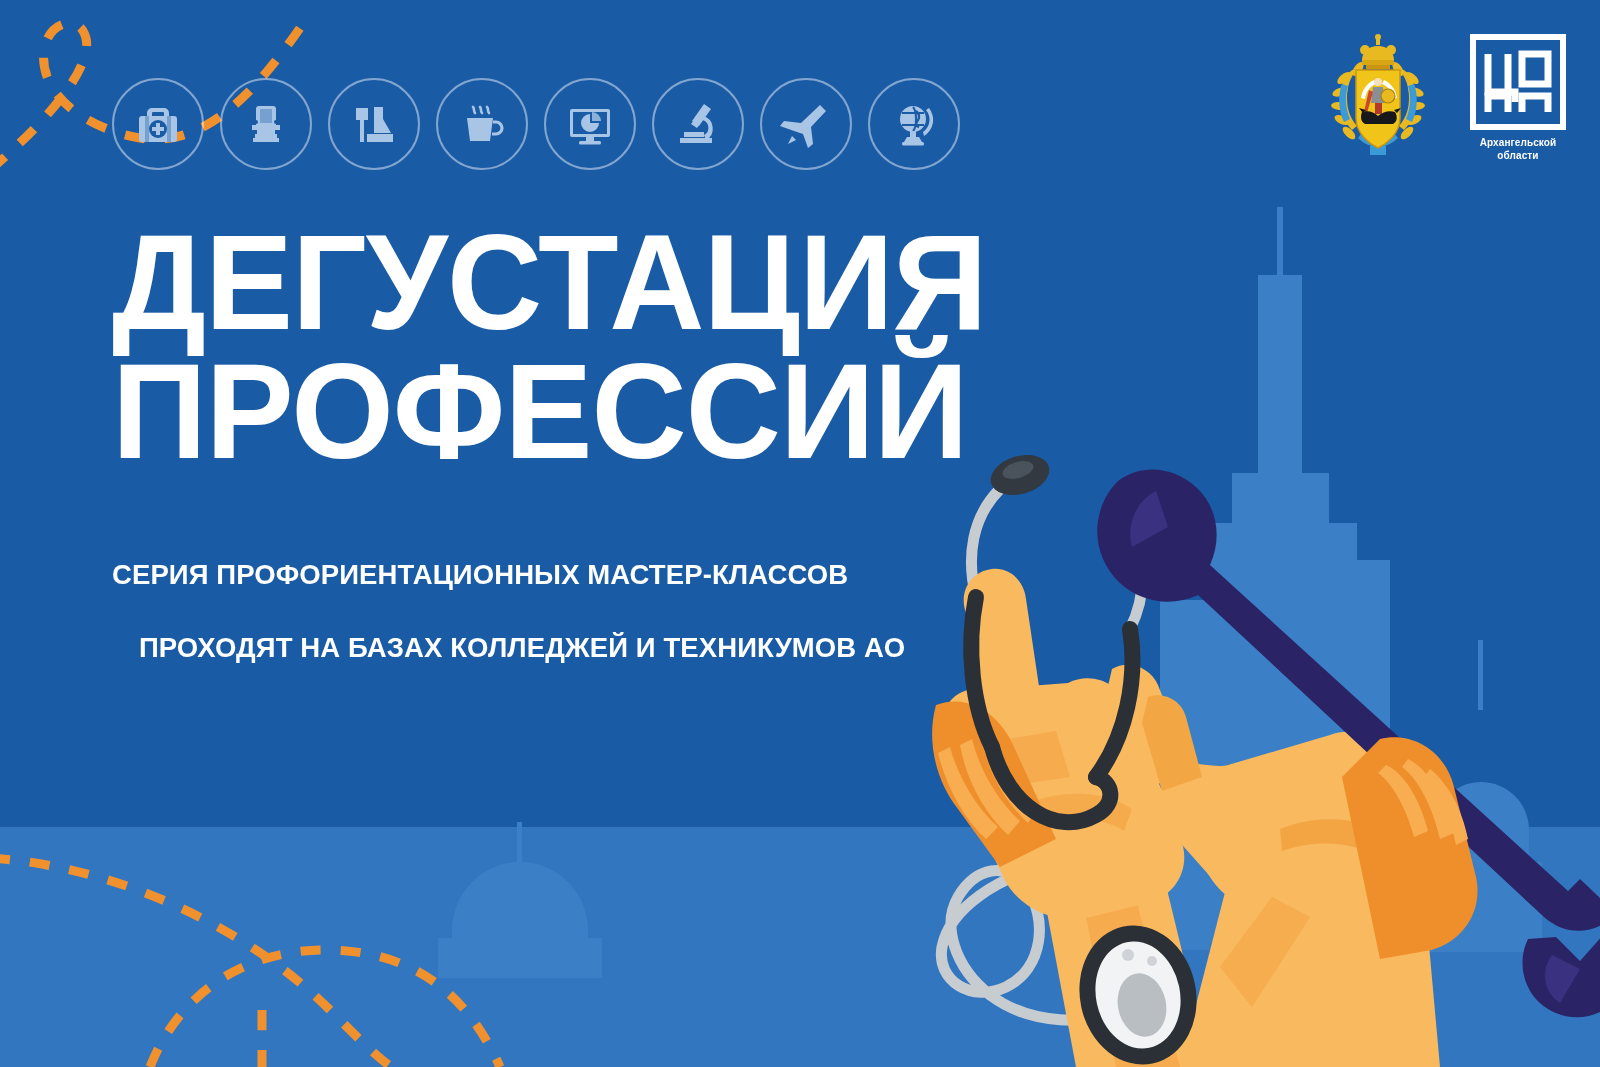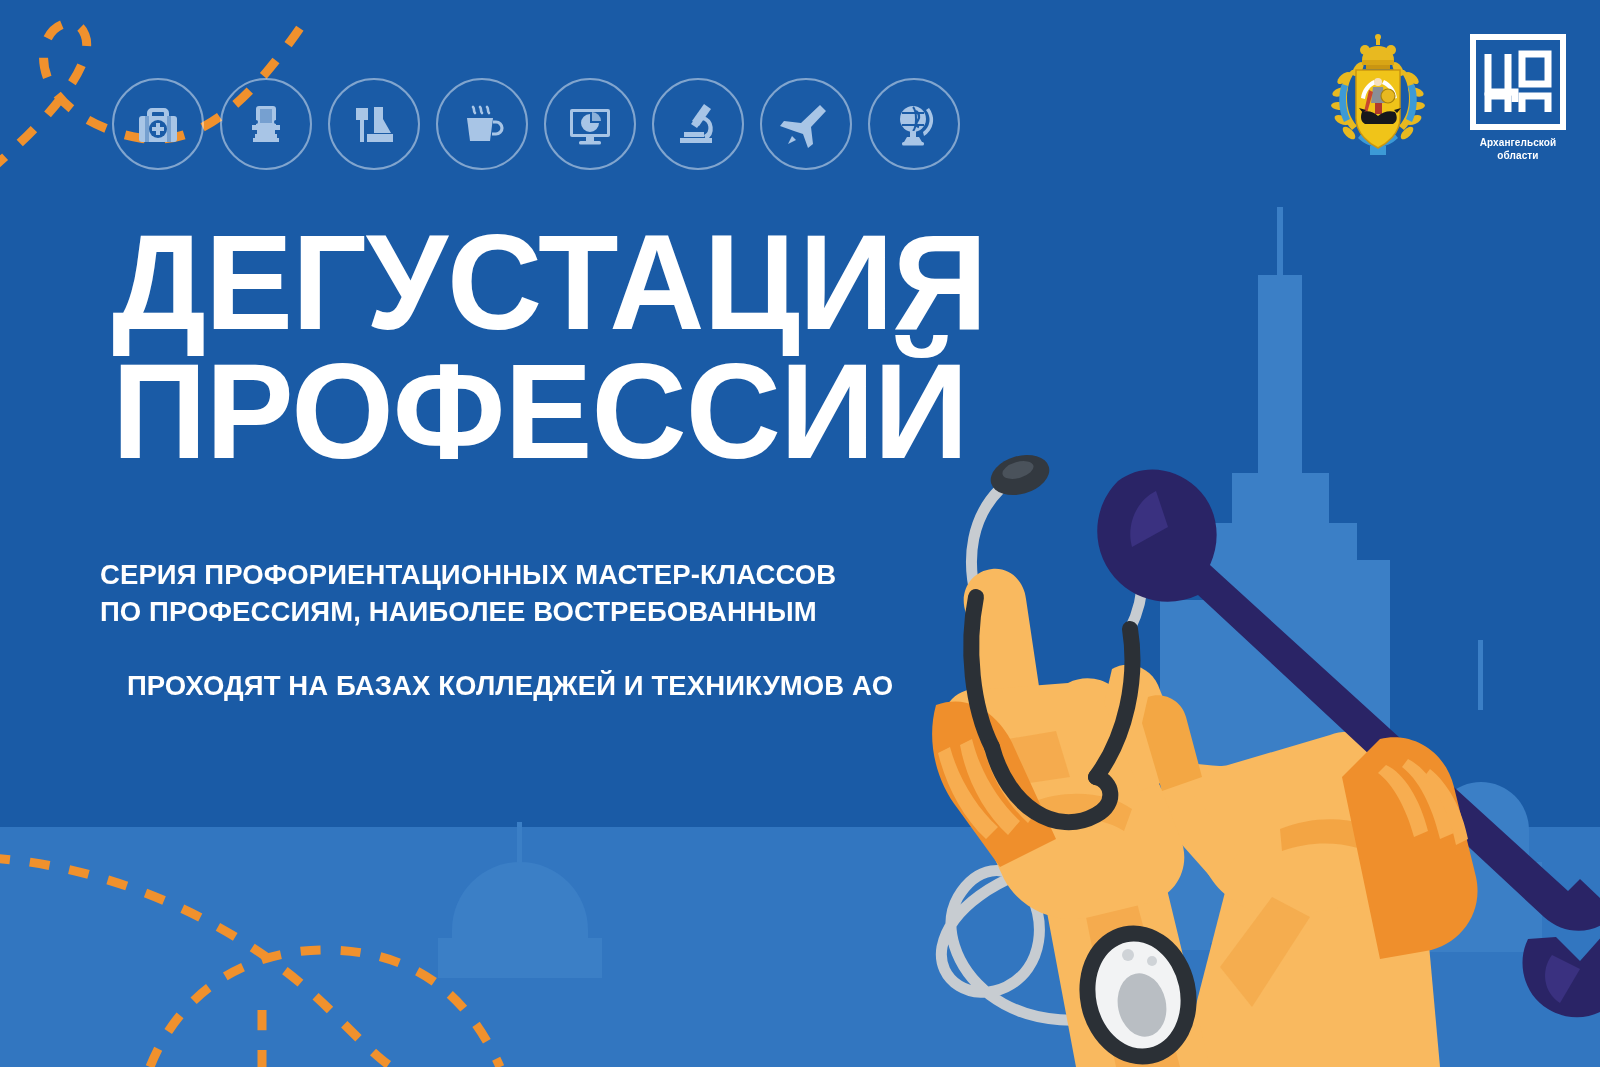--- a/index.html
+++ b/index.html
@@ -41,21 +41,21 @@
   .headline{
     position:absolute;left:112px;top:218px;width:980px;
     color:#ffffff;font-weight:800;font-size:136px;line-height:.95;
     letter-spacing:-1px;text-transform:uppercase;
     font-family:"Liberation Sans",sans-serif;
     transform:scaleX(.97);transform-origin:left top;
   }
   .headline div{white-space:nowrap;}
 
   
-  .copy{position:absolute;left:100px;top:556px;width:820px;color:#ffffff;}
+  .copy{position:absolute;left:112px;top:556px;width:820px;color:#ffffff;}
   .copy p{
     margin:0;font-size:27.5px;line-height:1.36;font-weight:600;
     text-transform:uppercase;letter-spacing:.1px;white-space:nowrap;
   }
   .copy .block-2{margin-top:36px;text-align:center;}
   .copy .block-3{
     margin-top:44px;font-size:33px;font-weight:800;letter-spacing:.2px;
   }
 
   
@@ -262,21 +262,20 @@
     </div>
   </div>
 
   <div class="headline">
     <div>ДЕГУСТАЦИЯ</div>
     <div>ПРОФЕССИЙ</div>
   </div>
 
   <div class="copy">
     <p>СЕРИЯ ПРОФОРИЕНТАЦИОННЫХ МАСТЕР-КЛАССОВ</p>
-    <p>ПО ПРОФЕССИЯМ, НАИБОЛЕЕ ВОСТРЕБОВАННЫМ</p>
     <p class="block-2">ПРОХОДЯТ НА БАЗАХ КОЛЛЕДЖЕЙ И ТЕХНИКУМОВ АО</p>
   </div>
 
   <div class="hands">
     <svg width="720" height="620" viewBox="0 0 720 620">
 
       <g fill="none" stroke="#c7ccd1" stroke-width="11" stroke-linecap="round">
         <path d="M120 42 C 92 70 86 110 96 150"></path>
         <path d="M250 78 C 268 108 266 150 250 182"></path>
         <path d="M164 420 C 120 430 70 460 62 500 C 56 534 92 556 126 540 C 164 522 168 470 146 440 C 126 414 96 420 78 450 C 62 478 74 520 110 548 C 150 578 210 580 250 560"></path>

